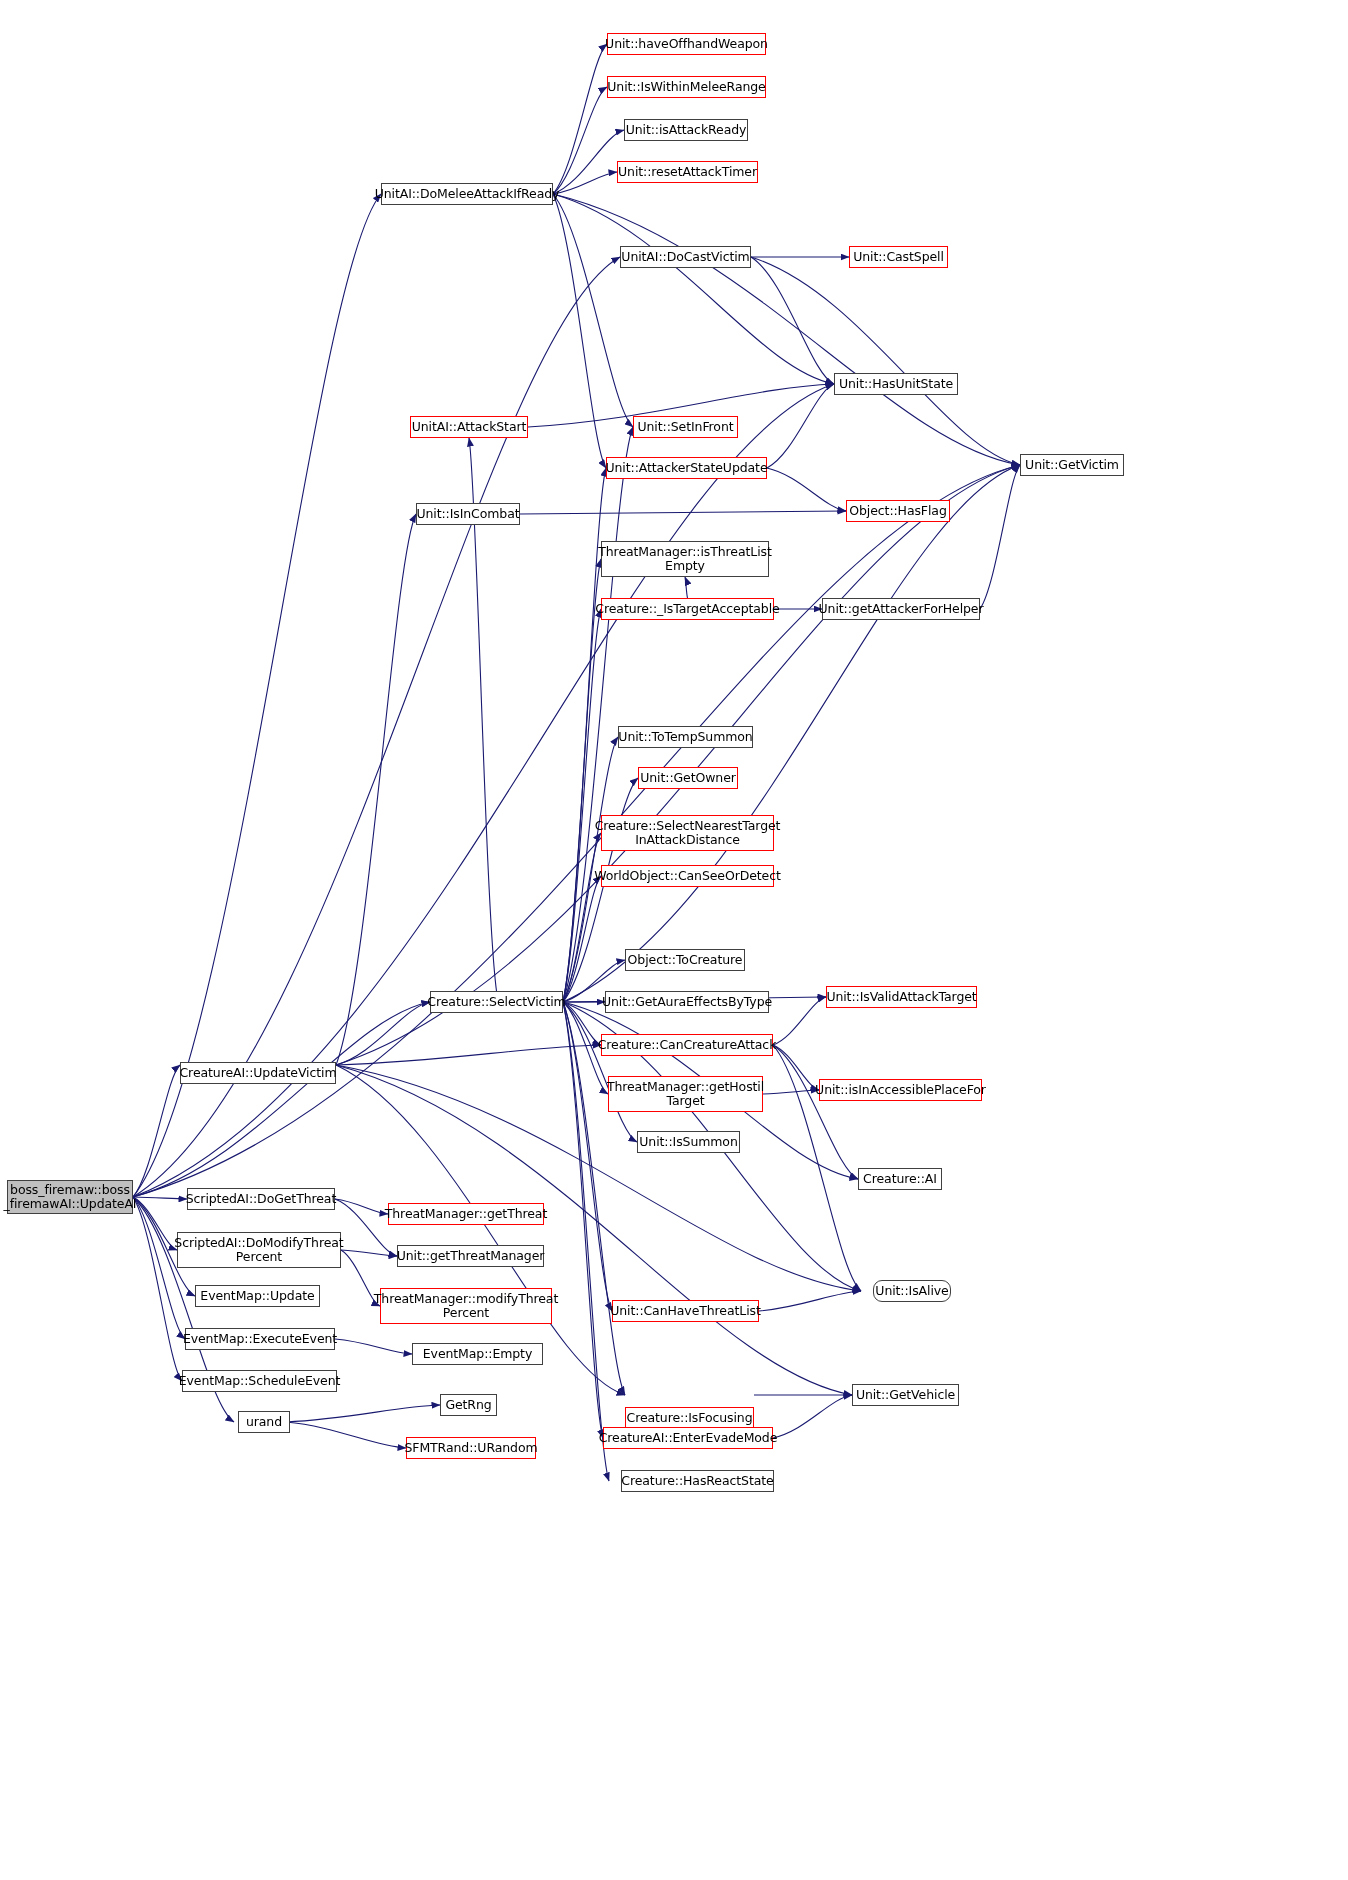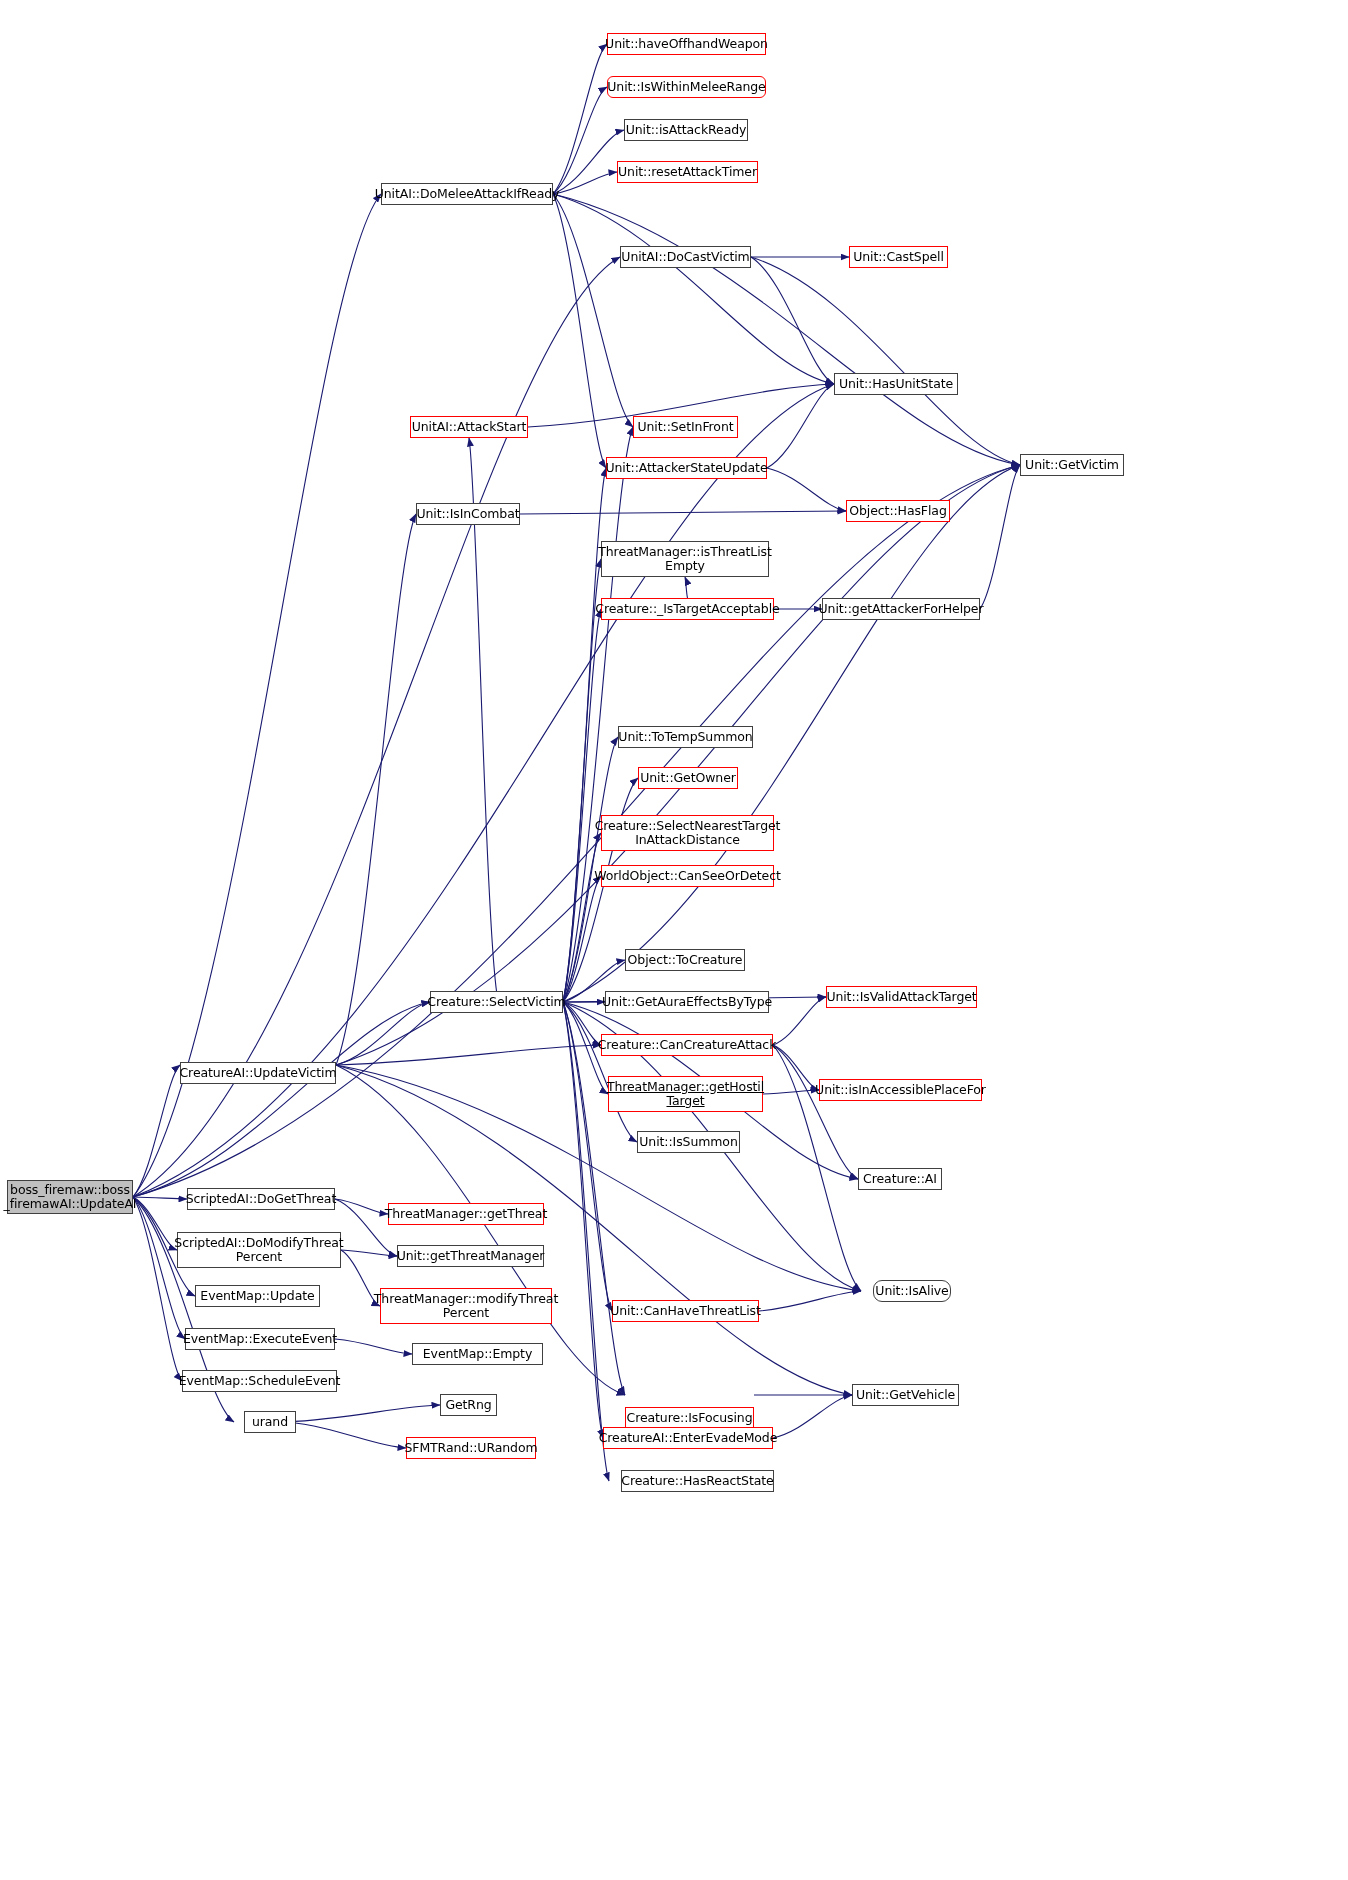--- a/index.html
+++ b/index.html
@@ -133,21 +133,21 @@
         <path d="M759,1311 C801.84,1307.5 832.44,1292.6 861,1291" marker-end="url(#ah)"></path>
         <path d="M754,1395 C795.16,1395 824.56,1395 852,1395" marker-end="url(#ah)"></path>
         <path d="M773,1438 C806.18,1430.4750000000001 829.88,1398.44 852,1395" marker-end="url(#ah)"></path>
       </g>
   </svg>
   <div id="nodes">
       <div class="node root" style="left: 7px; top: 1180px; width: 126px; height: 34px;">boss_firemaw::boss
 _firemawAI::UpdateAI</div>
       <div class="node" style="left: 381px; top: 183px; width: 172px; height: 22px;">UnitAI::DoMeleeAttackIfReady</div>
       <div class="node red" style="left: 607px; top: 33px; width: 159px; height: 22px;">Unit::haveOffhandWeapon</div>
-      <div class="node red" style="left: 607px; top: 76px; width: 159px; height: 22px; border-radius: 6px;">Unit::IsWithinMeleeRange</div>
+      <div class="node red" style="left: 607px; top: 76px; width: 159px; height: 22px;">Unit::IsWithinMeleeRange</div>
       <div class="node" style="left: 624px; top: 119px; width: 124px; height: 22px;">Unit::isAttackReady</div>
       <div class="node red" style="left: 617px; top: 161px; width: 141px; height: 22px;">Unit::resetAttackTimer</div>
       <div class="node" style="left: 620px; top: 246px; width: 131px; height: 22px;">UnitAI::DoCastVictim</div>
       <div class="node red" style="left: 849px; top: 246px; width: 99px; height: 22px;">Unit::CastSpell</div>
       <div class="node" style="left: 834px; top: 373px; width: 124px; height: 22px;">Unit::HasUnitState</div>
       <div class="node" style="left: 1020px; top: 454px; width: 104px; height: 22px;">Unit::GetVictim</div>
       <div class="node red" style="left: 410px; top: 416px; width: 118px; height: 22px;">UnitAI::AttackStart</div>
       <div class="node red" style="left: 633px; top: 416px; width: 105px; height: 22px;">Unit::SetInFront</div>
       <div class="node red" style="left: 606px; top: 457px; width: 161px; height: 22px;">Unit::AttackerStateUpdate</div>
       <div class="node" style="left: 416px; top: 503px; width: 104px; height: 22px;">Unit::IsInCombat</div>
@@ -160,37 +160,37 @@
       <div class="node red" style="left: 638px; top: 767px; width: 100px; height: 22px;">Unit::GetOwner</div>
       <div class="node red" style="left: 601px; top: 815px; width: 173px; height: 36px;">Creature::SelectNearestTarget
 InAttackDistance</div>
       <div class="node red" style="left: 601px; top: 865px; width: 173px; height: 22px;">WorldObject::CanSeeOrDetect</div>
       <div class="node" style="left: 625px; top: 949px; width: 120px; height: 22px;">Object::ToCreature</div>
       <div class="node" style="left: 430px; top: 991px; width: 133px; height: 22px;">Creature::SelectVictim</div>
       <div class="node" style="left: 605px; top: 991px; width: 164px; height: 22px;">Unit::GetAuraEffectsByType</div>
       <div class="node red" style="left: 826px; top: 986px; width: 151px; height: 22px;">Unit::IsValidAttackTarget</div>
       <div class="node red" style="left: 601px; top: 1034px; width: 172px; height: 22px;">Creature::CanCreatureAttack</div>
       <div class="node red" style="left: 819px; top: 1079px; width: 163px; height: 22px;">Unit::isInAccessiblePlaceFor</div>
-      <div class="node red" style="left: 608px; top: 1076px; width: 155px; height: 36px; text-decoration: underline;">ThreatManager::getHostil
+      <div class="node red" style="left: 608px; top: 1076px; width: 155px; height: 36px;">ThreatManager::getHostil
 Target</div>
       <div class="node" style="left: 637px; top: 1131px; width: 103px; height: 22px;">Unit::IsSummon</div>
       <div class="node" style="left: 858px; top: 1168px; width: 84px; height: 22px;">Creature::AI</div>
       <div class="node" style="left: 180px; top: 1054px; width: 156px; height: 22px; margin-top: 8px;">CreatureAI::UpdateVictim</div>
       <div class="node" style="left: 187px; top: 1188px; width: 148px; height: 22px;">ScriptedAI::DoGetThreat</div>
       <div class="node red" style="left: 388px; top: 1203px; width: 156px; height: 22px;">ThreatManager::getThreat</div>
       <div class="node" style="left: 177px; top: 1232px; width: 164px; height: 36px;">ScriptedAI::DoModifyThreat
 Percent</div>
       <div class="node" style="left: 397px; top: 1245px; width: 147px; height: 22px;">Unit::getThreatManager</div>
       <div class="node red" style="left: 380px; top: 1288px; width: 172px; height: 36px;">ThreatManager::modifyThreat
 Percent</div>
       <div class="node" style="left: 195px; top: 1285px; width: 125px; height: 22px;">EventMap::Update</div>
       <div class="node" style="left: 185px; top: 1328px; width: 150px; height: 22px;">EventMap::ExecuteEvent</div>
       <div class="node" style="left: 412px; top: 1343px; width: 131px; height: 22px;">EventMap::Empty</div>
       <div class="node" style="left: 182px; top: 1370px; width: 155px; height: 22px;">EventMap::ScheduleEvent</div>
-      <div class="node" style="left: 244px; top: 1411px; width: 52px; height: 22px;">urand</div>
+      <div class="node" style="left: 238px; top: 1411px; width: 52px; height: 22px;">urand</div>
       <div class="node" style="left: 440px; top: 1394px; width: 57px; height: 22px;">GetRng</div>
       <div class="node red" style="left: 406px; top: 1437px; width: 130px; height: 22px;">SFMTRand::URandom</div>
       <div class="node" style="left: 873px; top: 1280px; width: 78px; height: 22px; border-radius: 9px;">Unit::IsAlive</div>
       <div class="node red" style="left: 612px; top: 1300px; width: 147px; height: 22px;">Unit::CanHaveThreatList</div>
       <div class="node red" style="left: 625px; top: 1384px; width: 129px; height: 22px; margin-top: 23px;">Creature::IsFocusing</div>
       <div class="node" style="left: 852px; top: 1384px; width: 107px; height: 22px;">Unit::GetVehicle</div>
       <div class="node red" style="left: 603px; top: 1427px; width: 170px; height: 22px;">CreatureAI::EnterEvadeMode</div>
       <div class="node" style="left: 609px; top: 1470px; width: 153px; height: 22px; margin-left: 12px;">Creature::HasReactState</div>
     </div>
 </div>

